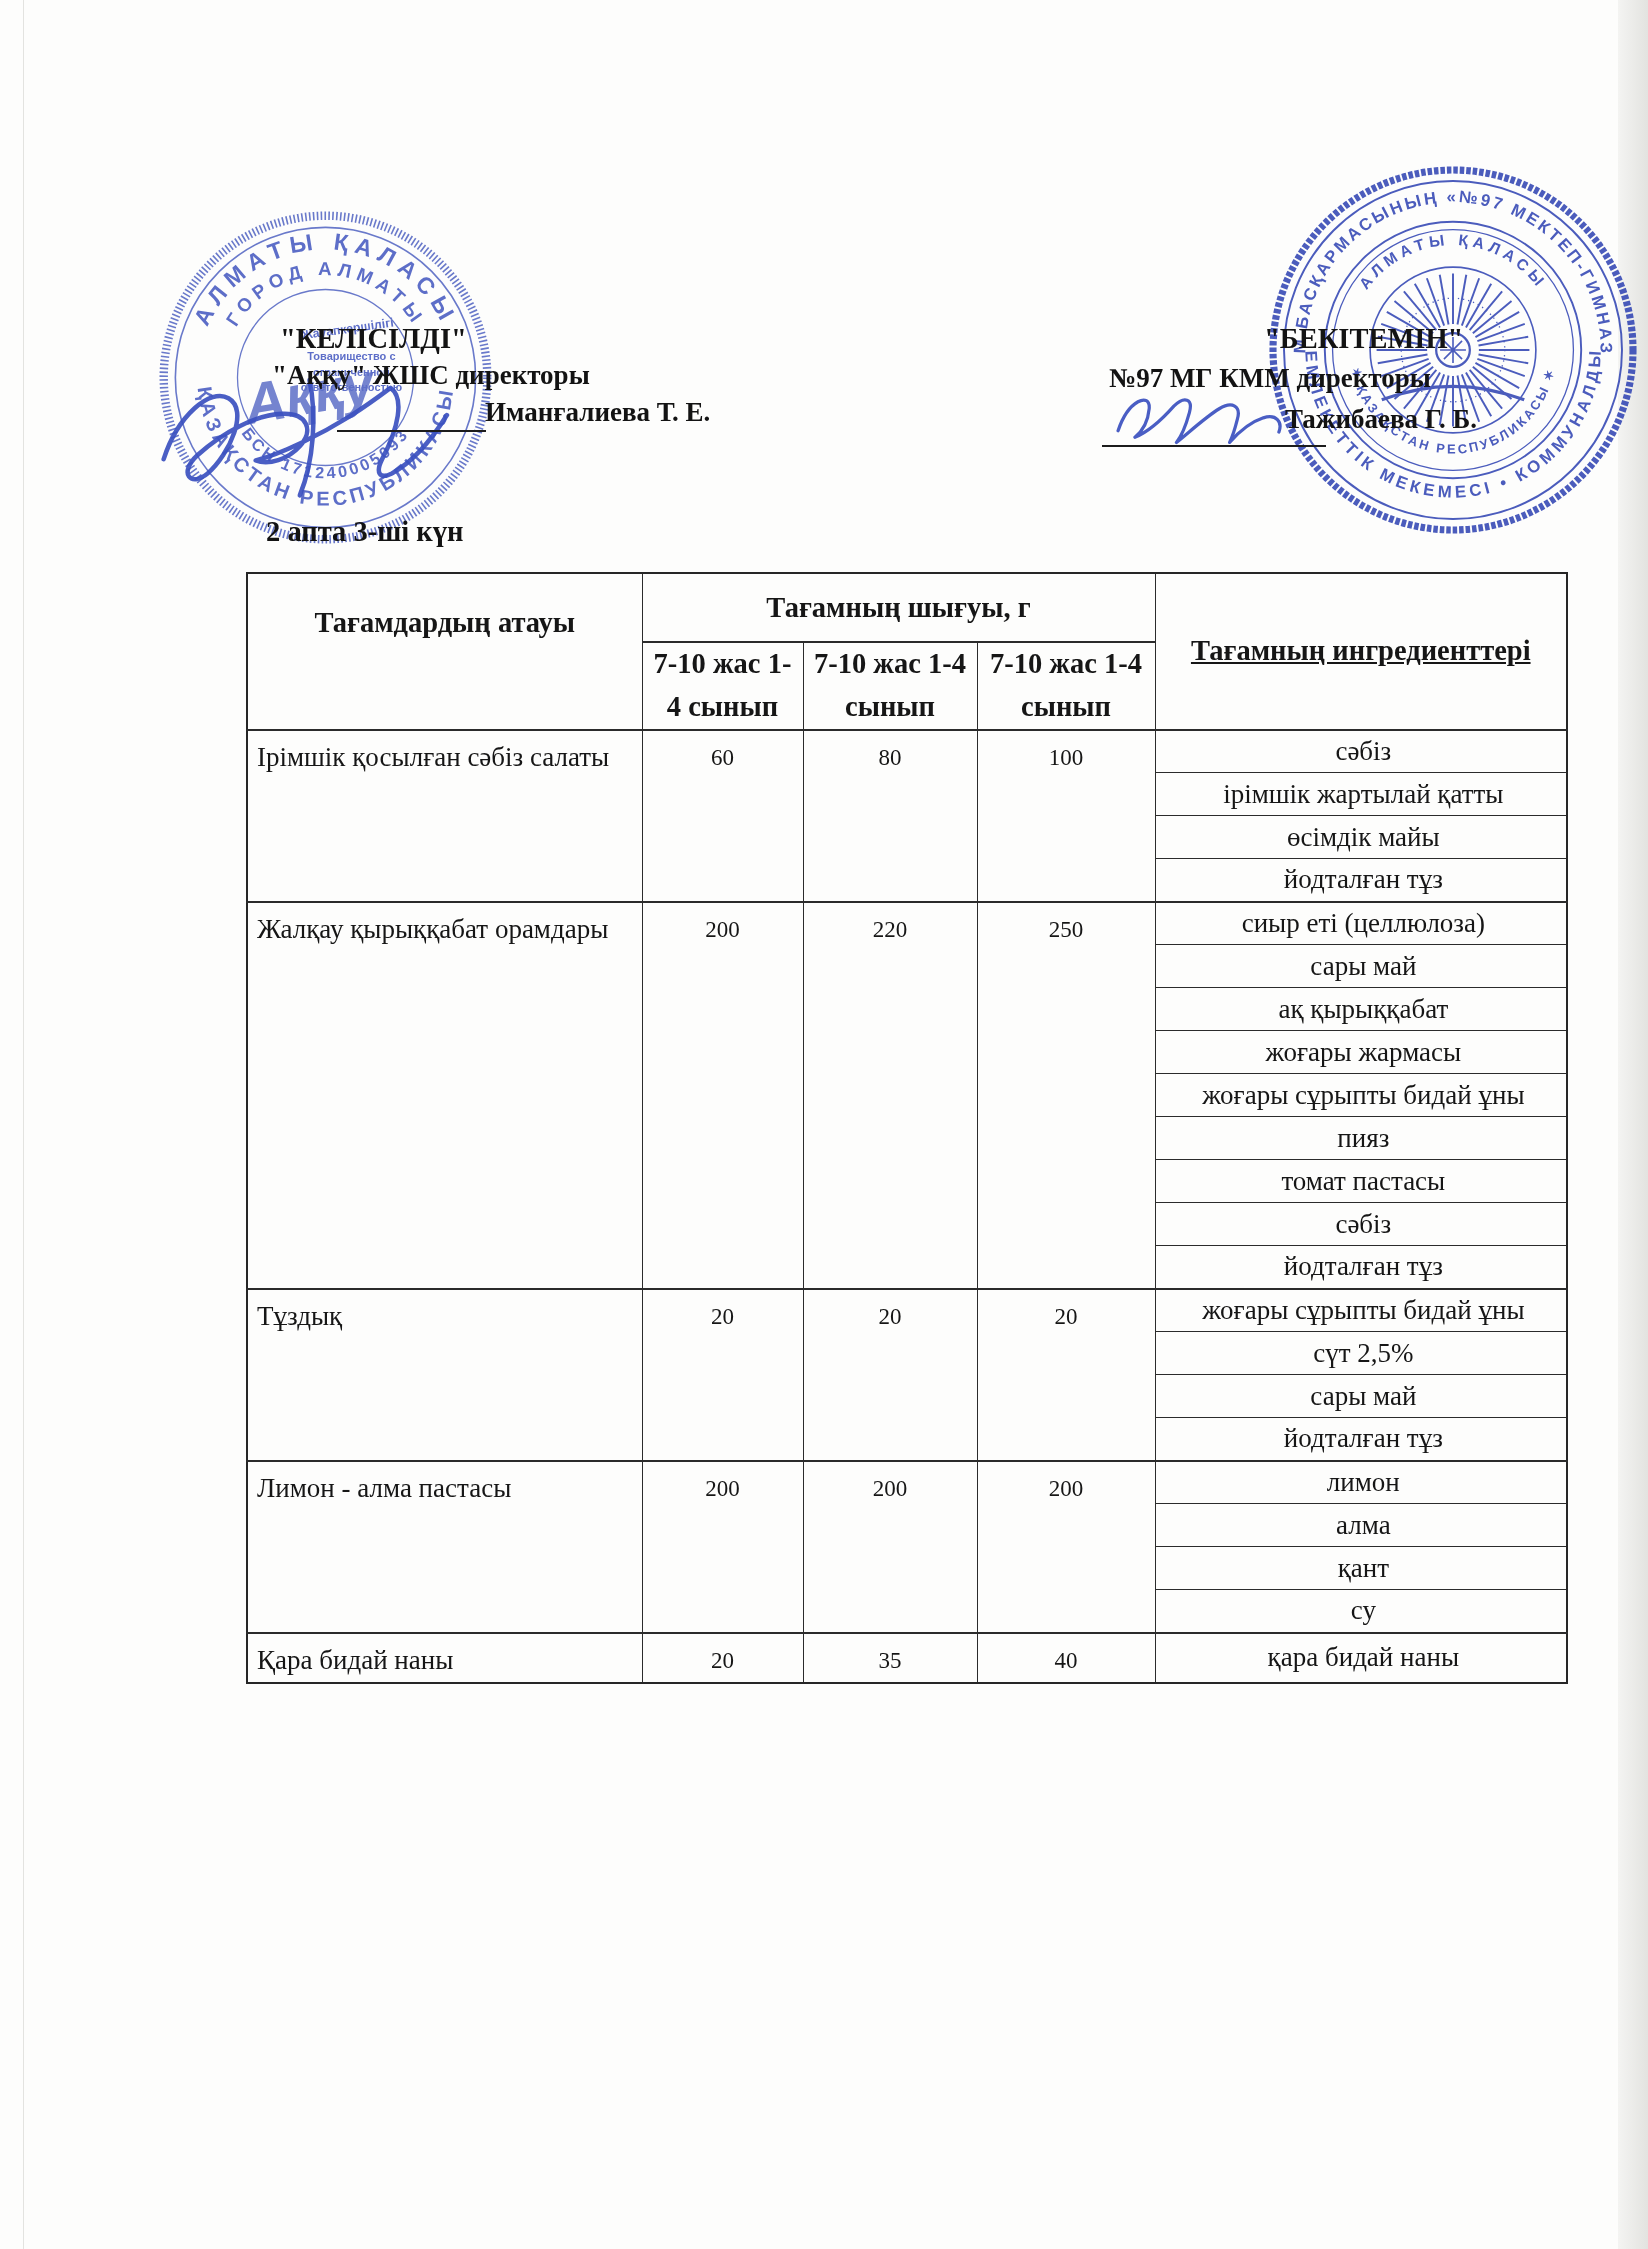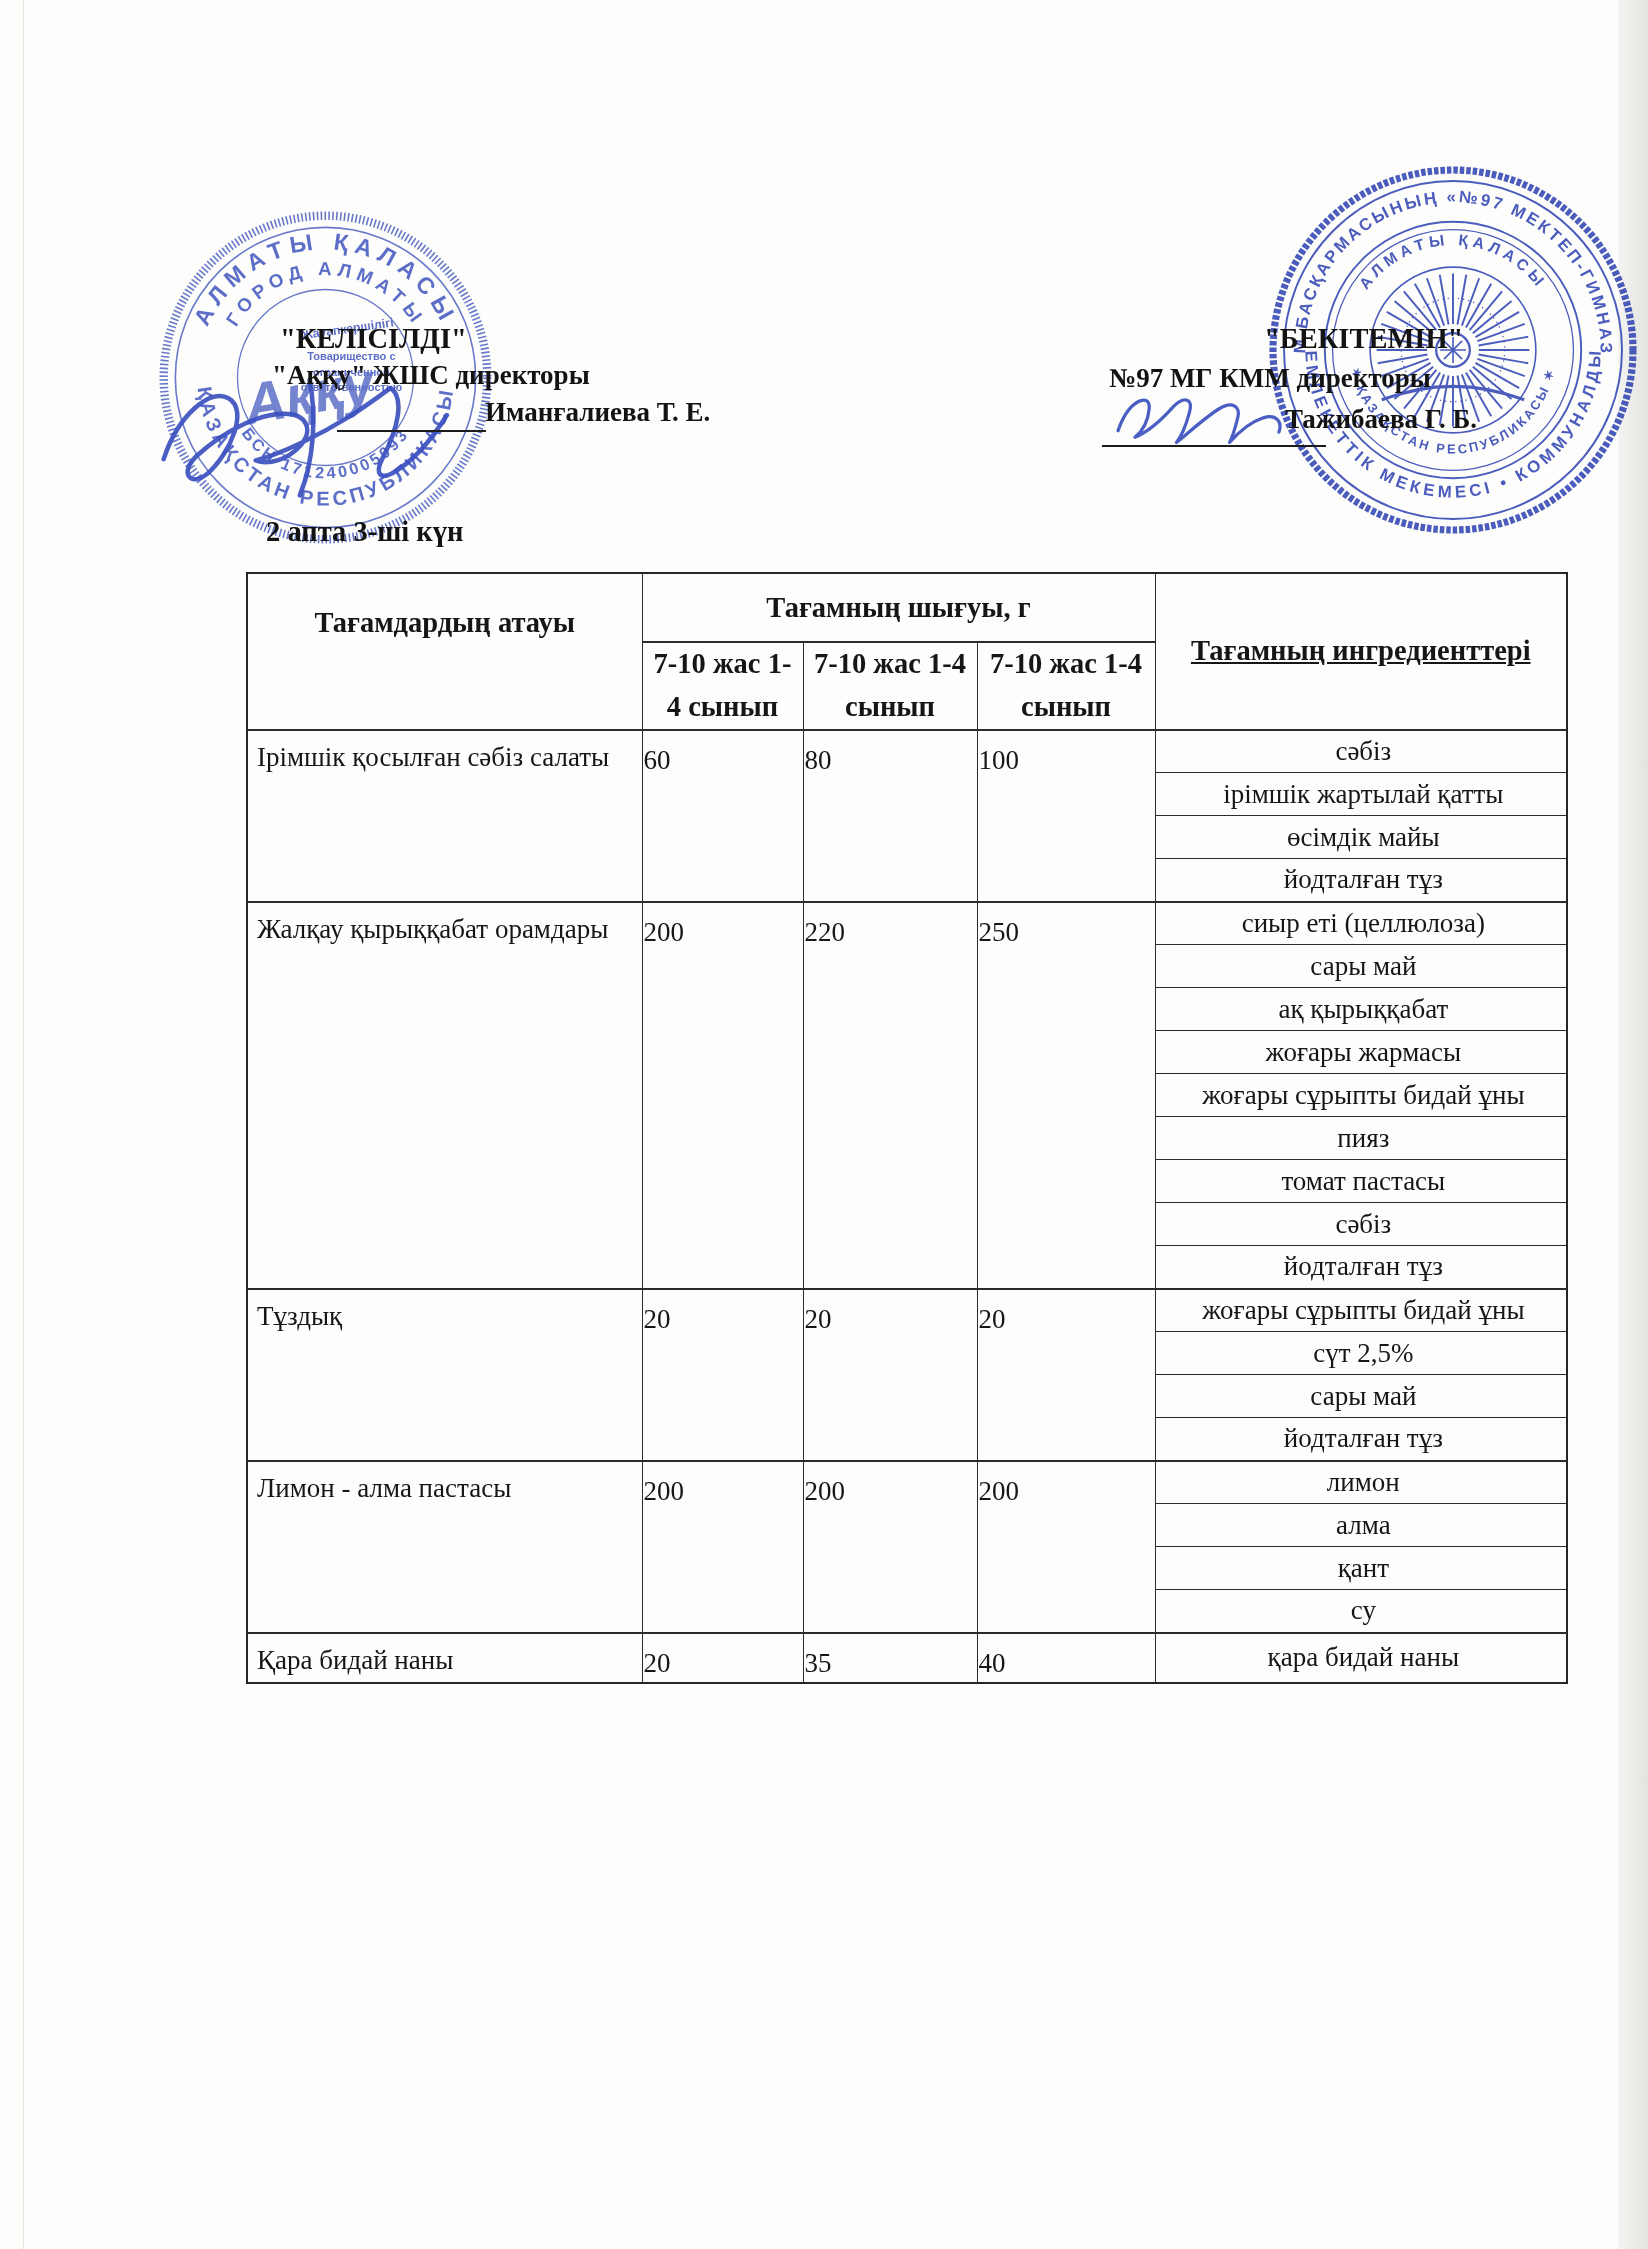--- a/index.html
+++ b/index.html
@@ -54,21 +54,21 @@
   table.menu thead th{font-weight:bold;font-size:28.5px;text-align:center;
     border-bottom-width:2.6px;}
   th.h-dish{vertical-align:top;padding-top:33px;font-size:28.5px;}
   th.h-output{height:65px;vertical-align:middle;}
   th.h-sub{height:80px;vertical-align:middle;font-size:26px;line-height:1.5;padding:0 9px;}
   th.h-ingr{vertical-align:middle;text-decoration:underline;}
   tbody tr{height:43px;}
   tbody tr:last-child{height:48px;}
   td.dish-cell{vertical-align:top;text-align:left;font-size:27px;line-height:1.55;
     padding:6.5px 11.7px 0 9px;}
-  td.num-cell{vertical-align:top;text-align:left;font-size:27px;padding-top:14.3px;}
+  td.num-cell{vertical-align:top;text-align:center;font-size:23px;padding-top:14.3px;}
   td.ing-cell{vertical-align:middle;text-align:center;font-size:27px;padding:2.6px 6.5px 2.6px 11.7px;
     border-top-width:1.3px;border-bottom-width:1.3px;}
   tbody tr.group-start td{border-top-width:2.6px;}
 </style>
 </head>
 <body>
 
 <div id="page">
 
   <div class="scan-edge-right"></div>

